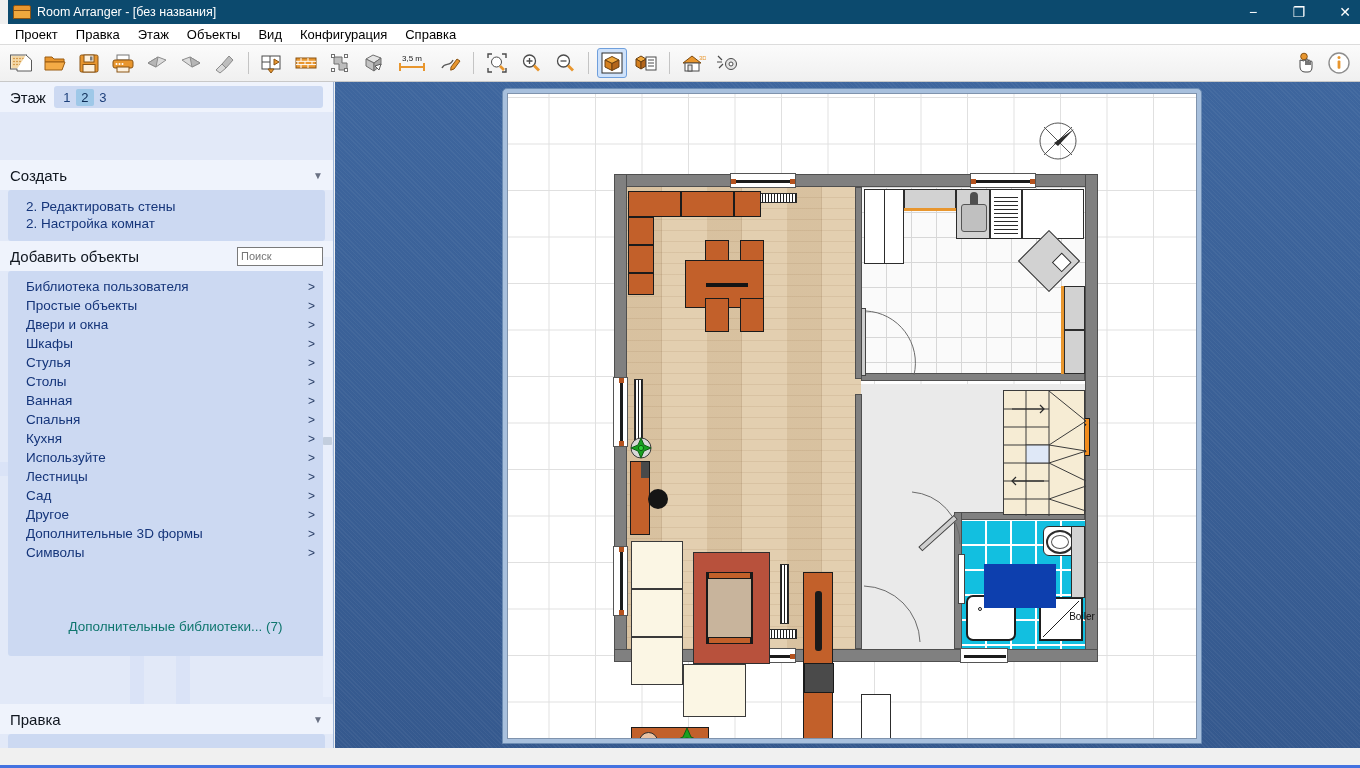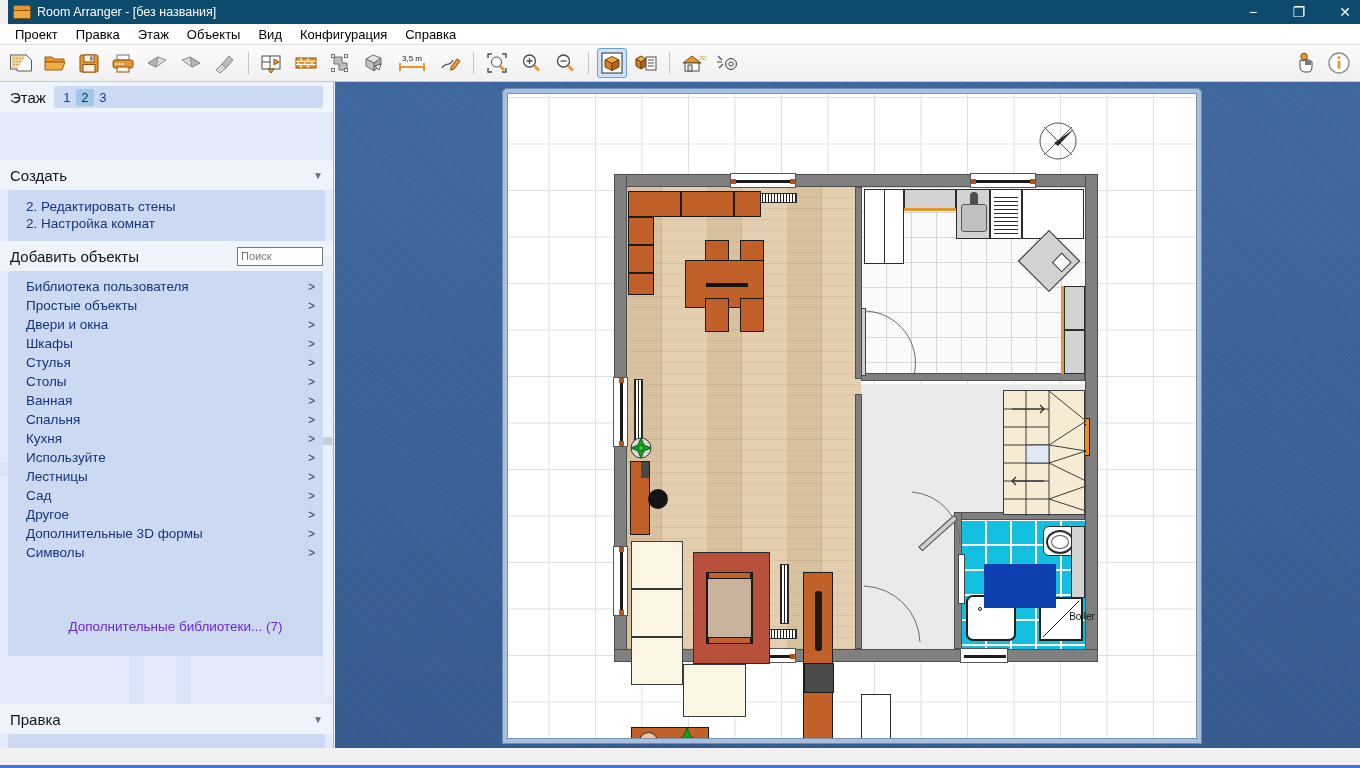--- a/index.html
+++ b/index.html
@@ -73,21 +73,21 @@
   #search-box {
     margin-left:auto; width:86px; height:19px; background:#fff;
     border:1px solid #7a7a7a; font-size:11px; color:#8a8a8a;
     padding:0 3px; line-height:17px; outline:none; font-family:"Liberation Sans",sans-serif;
   }
 
   #lib-block { padding:6px 0 16px 0;text-align:center; }
   .lib-item { display:flex; align-items:center; padding:0 10px 0 18px; height:19px; font-size:13.5px; color:#15357a; }
   .lib-item .arrow { margin-left:auto; color:#2a3f66; font-size:12px; }
 
-  #more-lib { padding:5px 0 6px 18px; font-size:13.5px; color:#6d28d9; }
+  #more-lib { padding:5px 0 6px 18px; font-size:13.5px; color:#0f766e; }
 
   #edit-header { position:relative; }
   #edit-block { height:70px; }
 
   #side-scroll { position:absolute; right:1px; top:175px; width:9px; height:440px; }
   #side-scroll .track { width:9px; height:100%; background:#e8eefb; }
   #side-scroll .thumb { position:absolute; left:0; top:180px; width:9px; height:8px; background:#c3cede; border-radius:1px; }
 
   
   #workspace {

